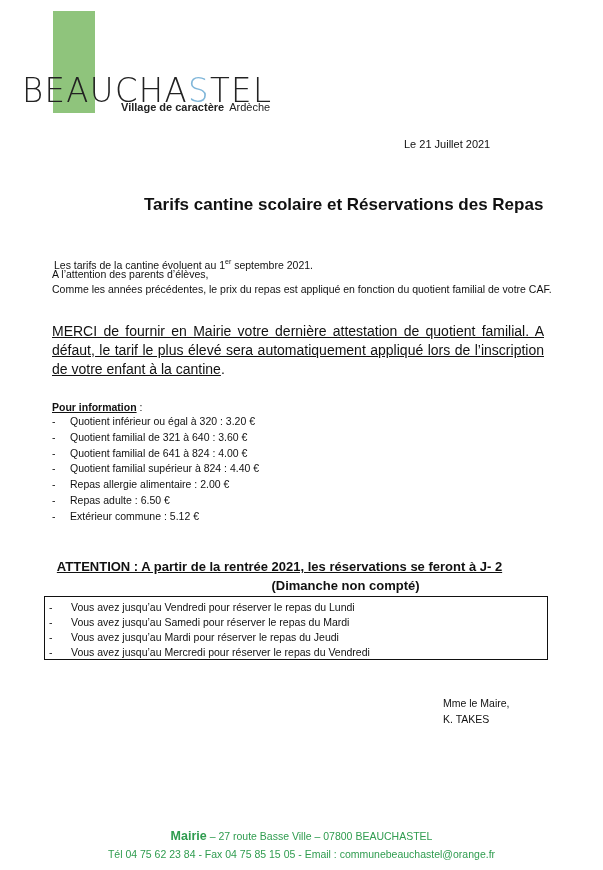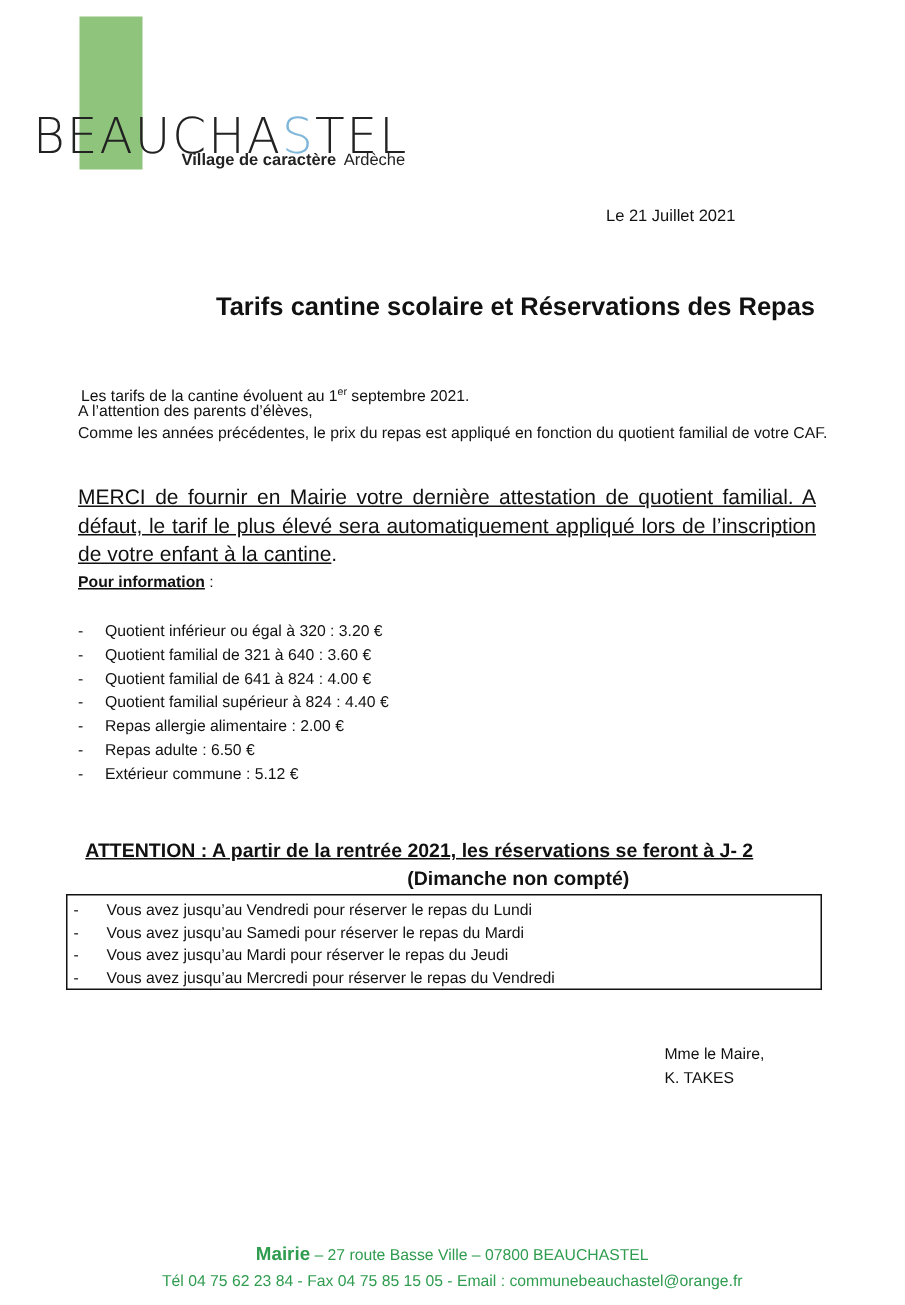--- a/index.html
+++ b/index.html
@@ -12,21 +12,21 @@
   .logo-word .s { color:#7fb6d9; }
   .logo-sub { position:absolute; left:121px; top:101px; font-size:11px; color:#222; white-space:nowrap; }
   .logo-sub b { font-weight:bold; }
   .logo-sub span { margin-left:5px; }
   .date { left:404px; top:138px; font-size:11px; }
   .title { left:144px; top:195px; font-size:17px; font-weight:bold; }
   .p { font-size:10.5px; }
   .merci { position:absolute; left:52px; top:322px; width:492px; font-size:14px; font-weight:normal;
            line-height:19px; text-align:justify; text-align-last:left; }
   .merci .u { text-decoration:underline; }
-  .info { left:52px; top:382px; font-size:10.5px; }
+  .info { left:52px; top:401px; font-size:10.5px; }
   .info u { font-weight:bold; }
   .list { position:absolute; left:52px; top:414px; font-size:10.5px; line-height:15.8px; }
   .list .item { display:flex; white-space:nowrap; }
   .list .dash { width:18px; }
   .attention { position:absolute; left:0; width:559px; top:559px; text-align:center; font-size:13px;
                font-weight:bold; text-decoration:underline; }
   .dimanche { position:absolute; left:0; width:603px; top:578px; text-align:center; font-size:13px; font-weight:bold;margin-left:44px; }
   .box { position:absolute; left:44px; top:596px; width:504px; height:64px; border:1.5px solid #111; box-sizing:border-box;
          padding:3px 0 0 4px; font-size:10.5px; line-height:15px; }
   .box .item { display:flex; white-space:nowrap; }

